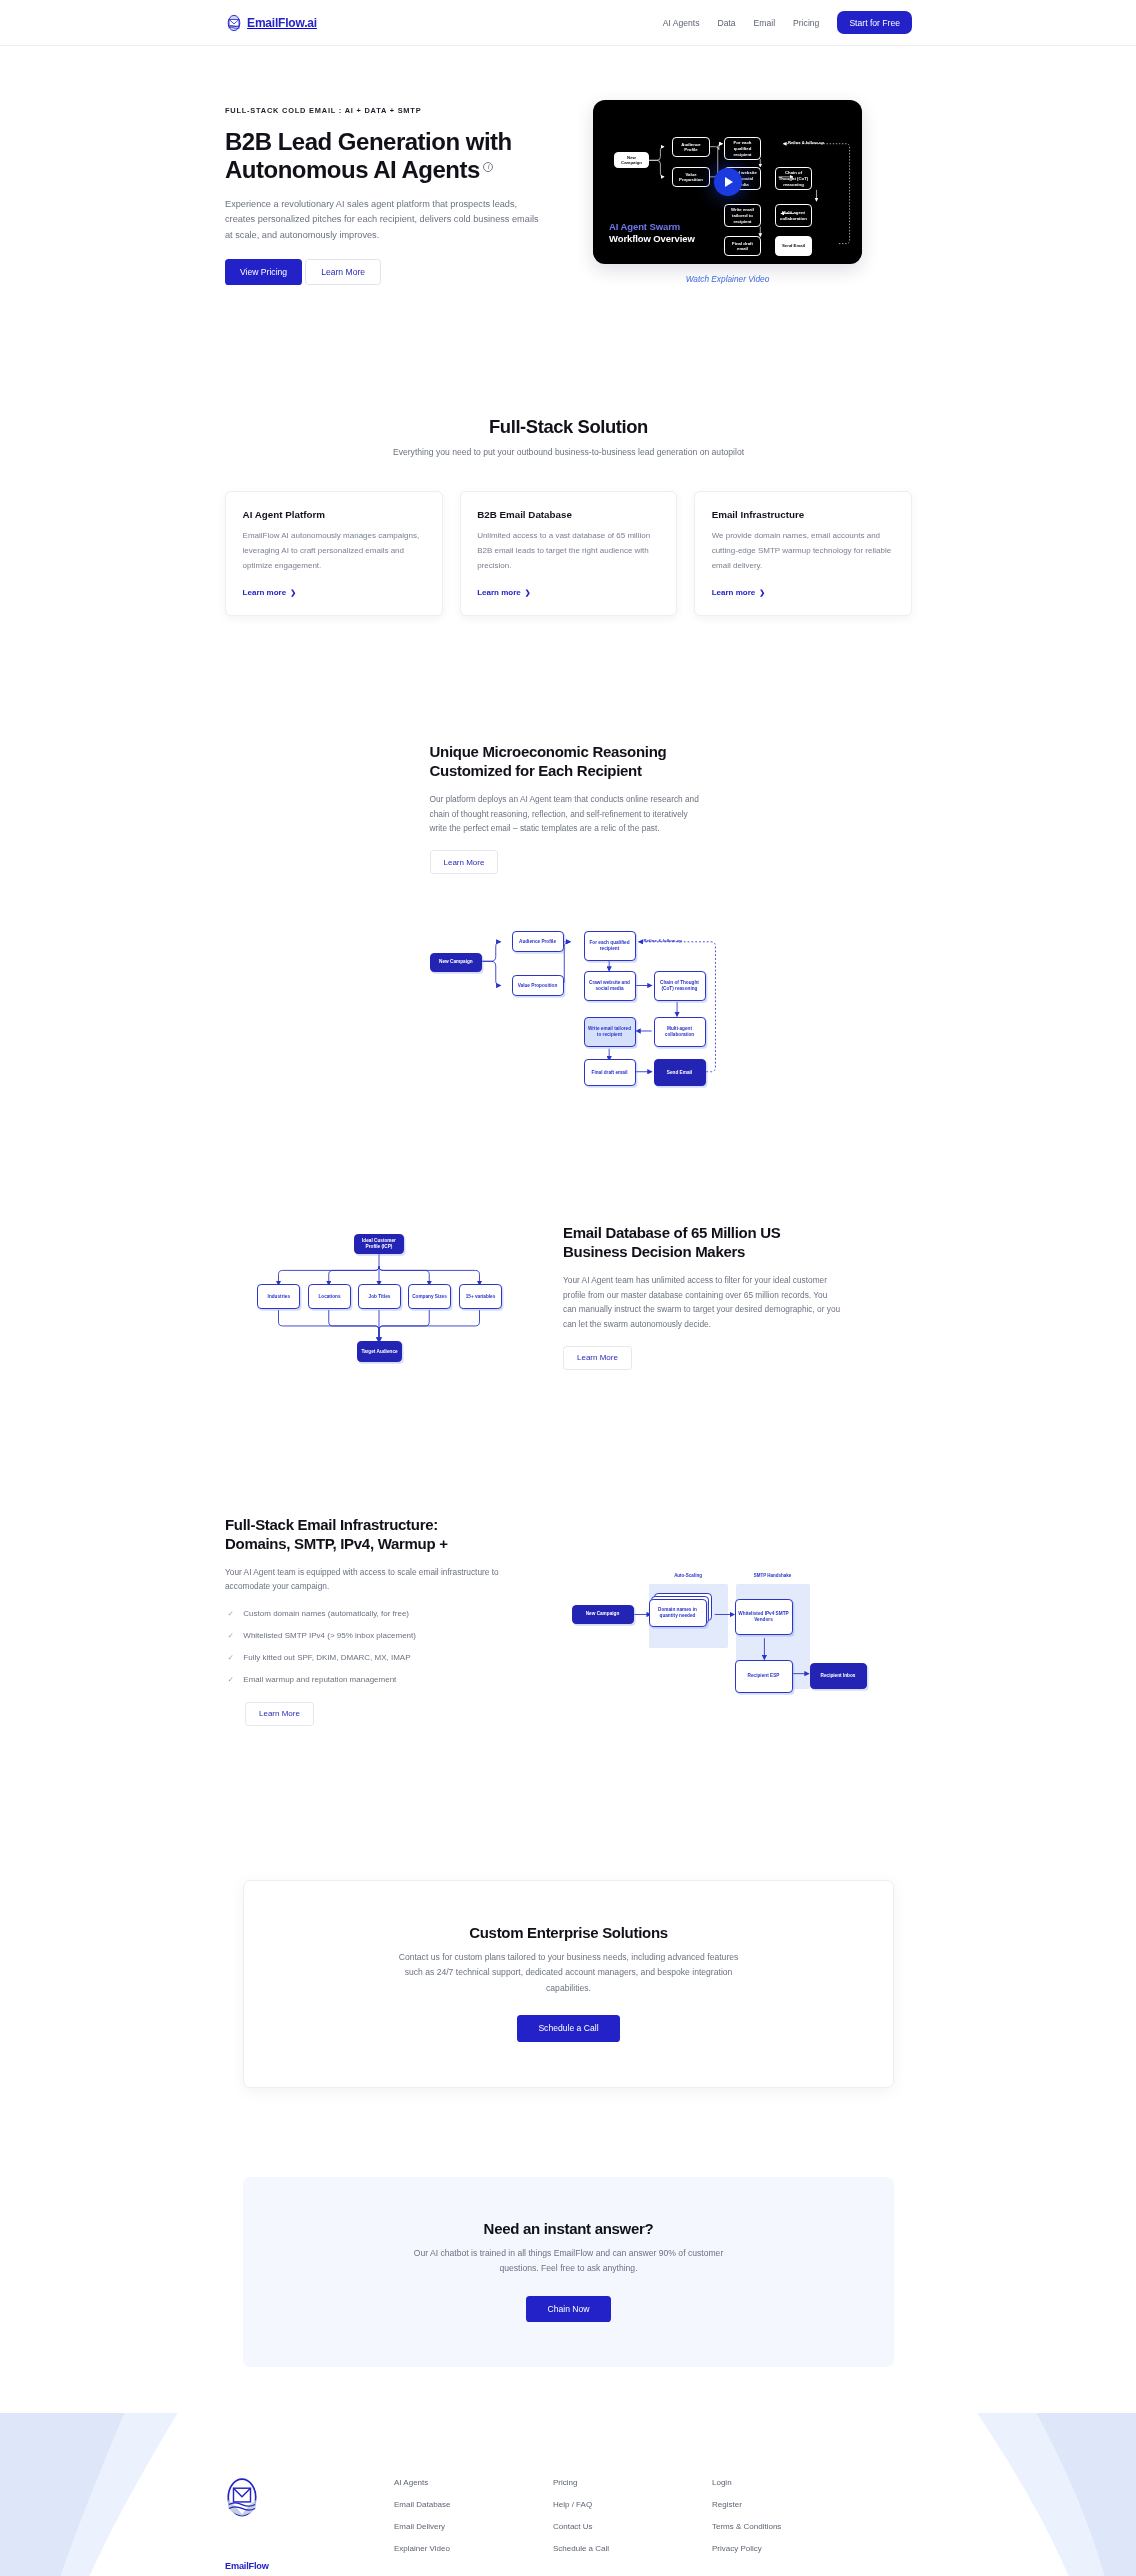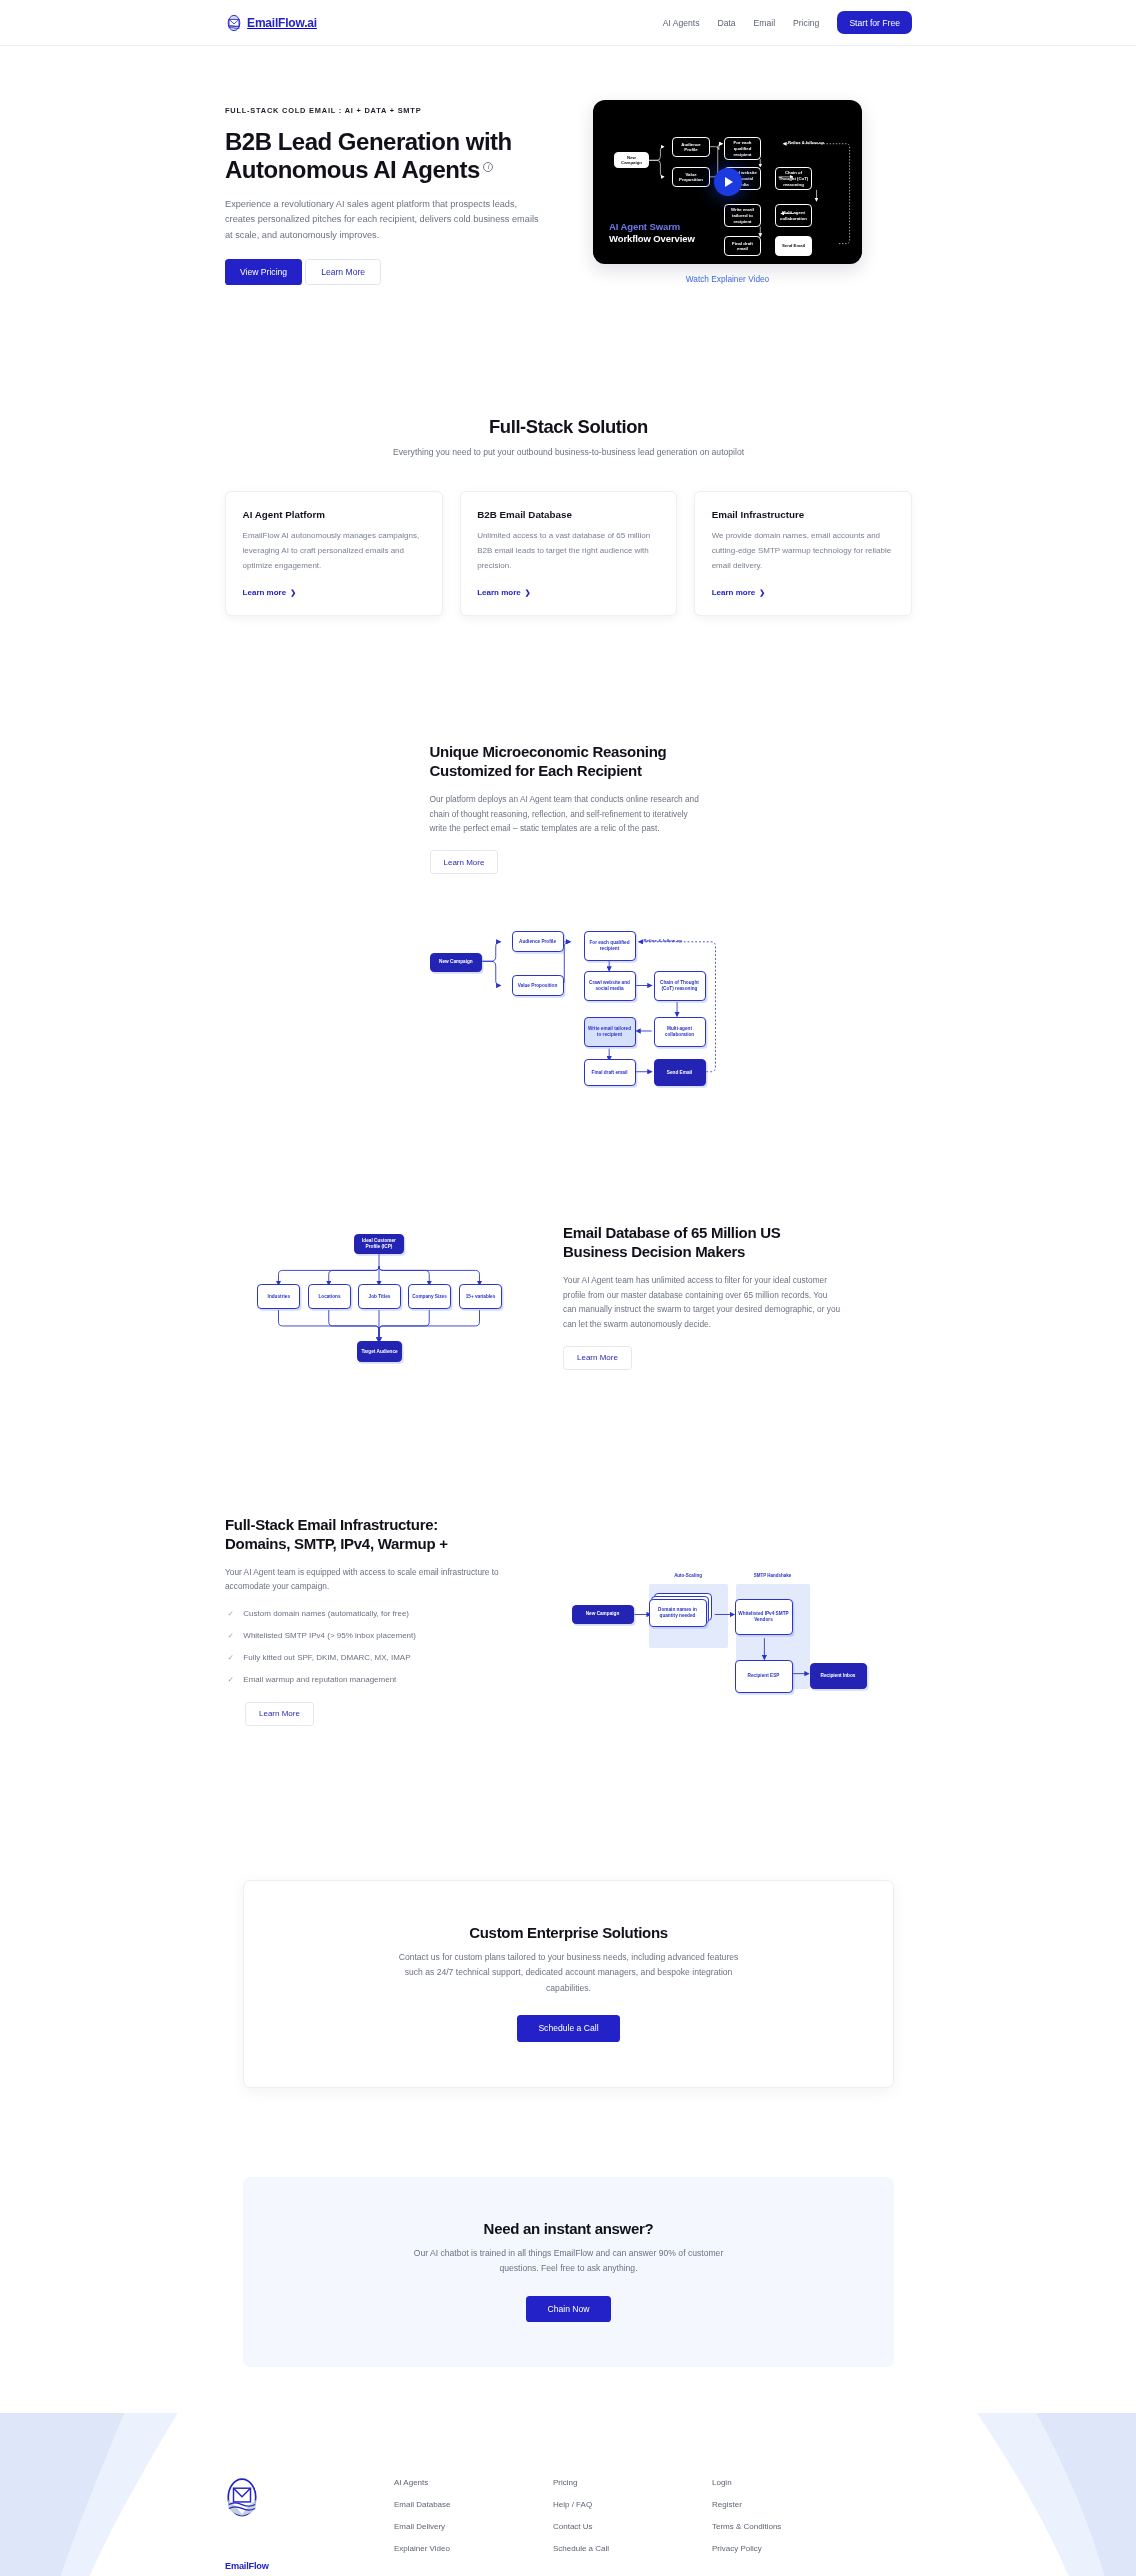--- a/index.html
+++ b/index.html
@@ -91,21 +91,21 @@
     display: flex; align-items: center; justify-content: center;
     box-shadow: 0 0 20px rgba(40,80,255,.55); cursor: pointer; z-index: 5;
   }
   .play-tri {
     width: 0; height: 0; border-left: 8.3px solid #fff;
     border-top: 5.3px solid transparent; border-bottom: 5.3px solid transparent;
     margin-left: 2.4px;
   }
   .watch-link {
     display: block; text-align: center; margin-top: 9.5px;
-    font-size: 8.3px; color: #3f6de0; text-decoration: none;
+    font-size: 8.3px; color: #3f6de0; text-decoration: none; font-style: italic;
   }
 
   
   .sec-title {
     font-size: 18.4px; font-weight: bold; text-align: center; letter-spacing: -0.4px;
     color: #11111a;
   }
   .sec-sub {
     font-size: 8.6px; text-align: center; color: #6b7280; margin-top: 8.3px;
   }

